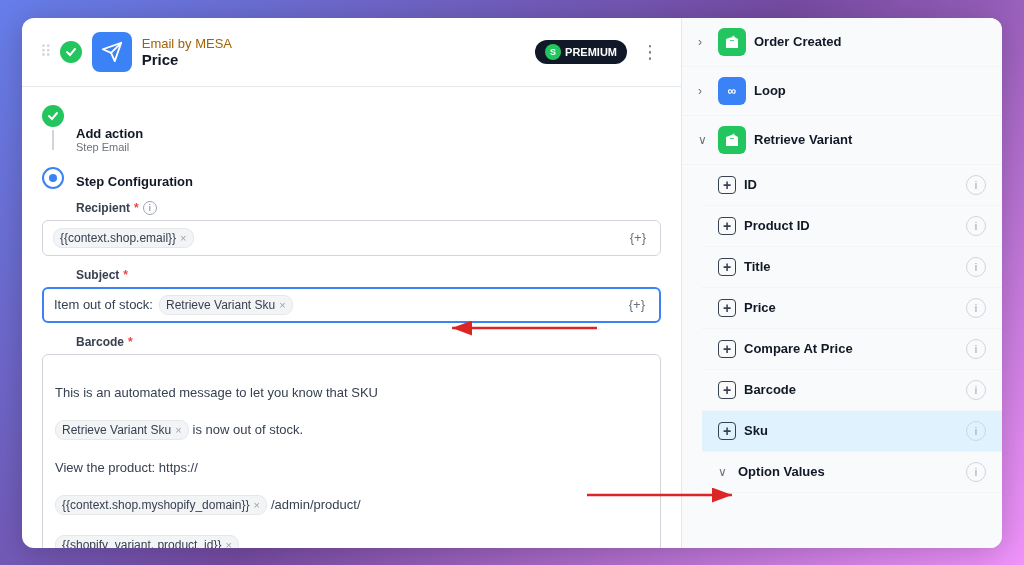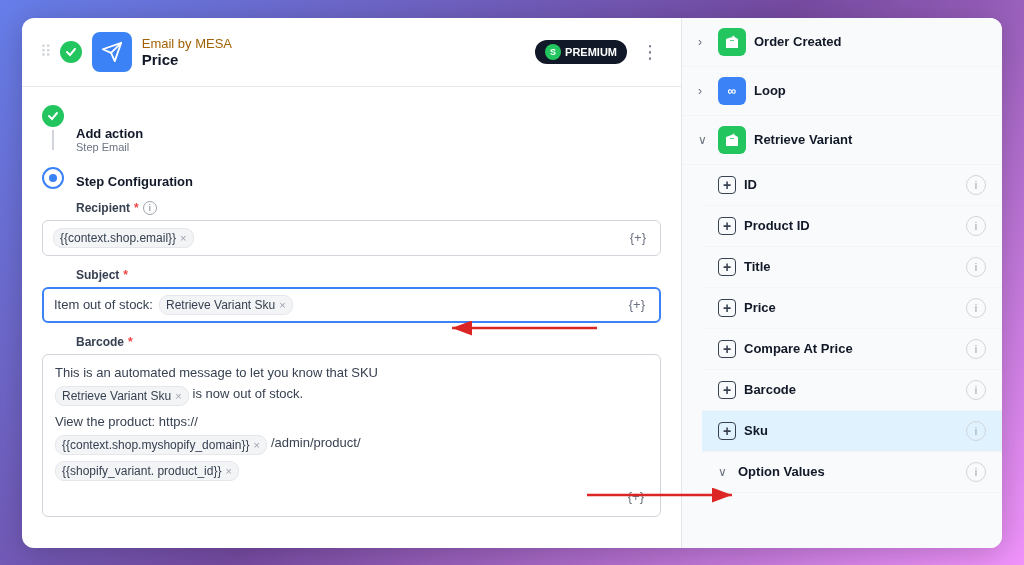--- a/index.html
+++ b/index.html
@@ -227,25 +227,26 @@
     .message-box {
       border: 1px solid #d1d5db;
       border-radius: 6px;
       padding: 10px 12px;
       font-size: 13px;
       color: #374151;
       min-height: 120px;
     }
     .message-line {
       display: flex;
-      align-items: flex-start;
+      align-items: center;
       flex-wrap: wrap;
       gap: 4px;
       margin-bottom: 6px;
       font-size: 13px;
+      margin-top: 20px;
     }
     .message-bottom {
       display: flex;
       justify-content: flex-end;
       margin-top: 6px;
     }
     
     .grid-dots {
       color: #d1d5db;
       font-size: 16px;

